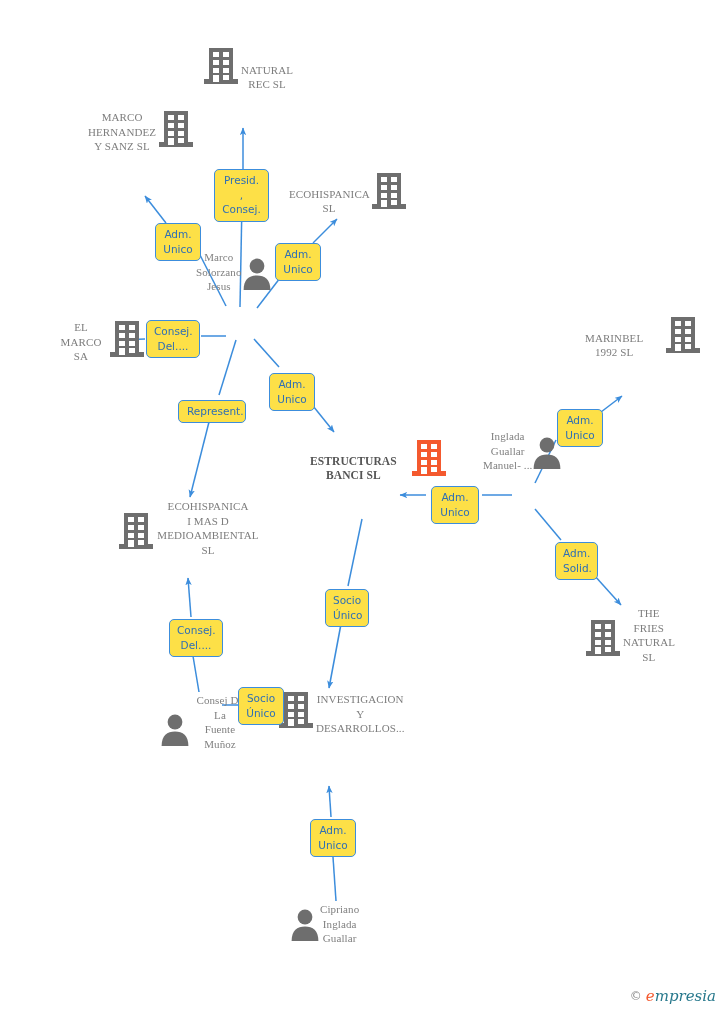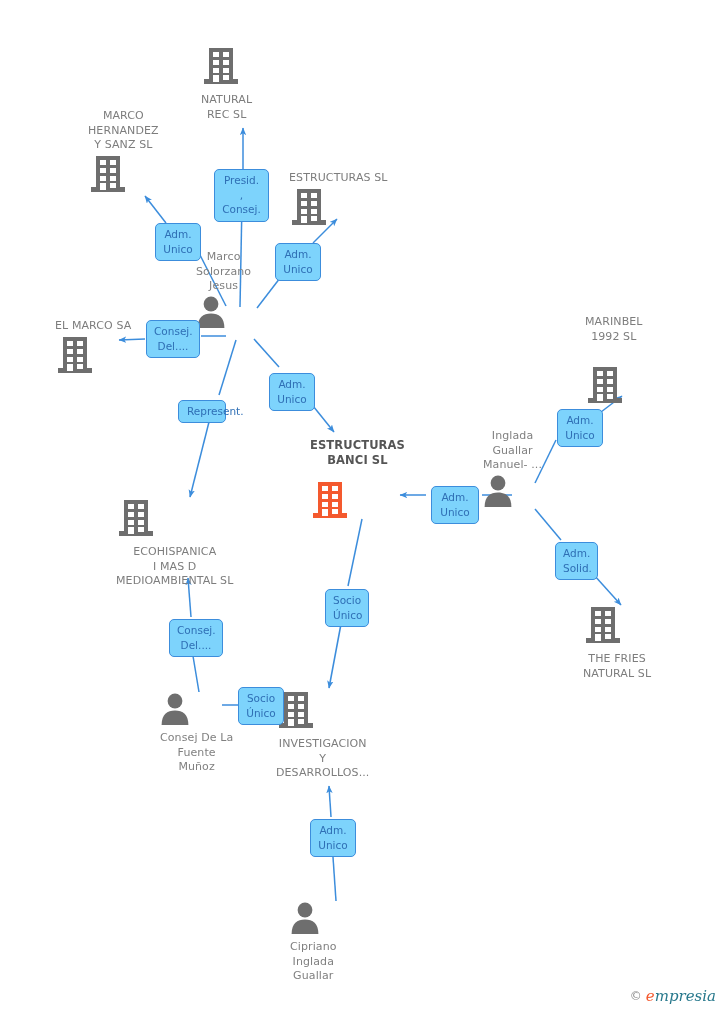--- a/index.html
+++ b/index.html
@@ -6,34 +6,34 @@
   body{
     width:728px;height:1015px;
     background:#ffffff;
     font-family:"DejaVu Sans", sans-serif;
     position:relative;
     overflow:hidden;
   }
   #canvas{position:absolute;inset:0;width:728px;height:1015px;}
   svg.edges{position:absolute;left:0;top:0;width:728px;height:1015px;pointer-events:none;}
 
-  .node{position:absolute;display:flex;flex-direction:column;align-items:flex-start;}
+  .node{position:absolute;display:flex;flex-direction:row;align-items:flex-end;font-family:Liberation Serif, serif;}
   .node .label{
     color:#808080;font-size:11px;line-height:14.6px;text-align:center;
     letter-spacing:0.1px;white-space:pre-line;
   }
   .node.company .label{color:#7d7d7d;}
   .node.central .label{color:#555555;font-weight:bold;font-size:11.5px;}
   .node .glyph{display:block;}
   .node.below .label{margin-top:1px;}
   .node.above .label{margin-bottom:1px;}
 
   .tag{
     position:absolute;
-    background:#7dd3fc;
+    background:#fde047;
     border:1.3px solid #3c8ddc;
     border-radius:5px;
     color:#2f6fb5;
     font-size:10.5px;
     line-height:14.5px;
     text-align:center;
     padding:3px 7px 4px 7px;
     white-space:pre-line;
     box-sizing:border-box;
     box-shadow:0 0 0 0 rgba(0,0,0,0);
@@ -138,21 +138,21 @@
         <rect x="22" y="14" width="6" height="5" fill="#ffffff"></rect>
         <rect x="12" y="22" width="6" height="5" fill="#ffffff"></rect>
         <rect x="22" y="22" width="6" height="5" fill="#ffffff"></rect>
         <rect x="12" y="29" width="6" height="7" fill="#ffffff"></rect>
         <rect x="22" y="29" width="6" height="5" fill="#ffffff"></rect>
       </svg>
     </span>
   </div>
 
   <div class="node company above" style="left:289px;top:171px;width:120px;">
-    <span class="label">ESTRUCTURAS SL</span>
+    <span class="label">ECOHISPANICA SL</span>
     <span class="glyph">
       <svg width="40" height="42" viewBox="0 0 40 42" aria-hidden="true">
         <rect x="8" y="2" width="24" height="34" fill="#6e6e6e"></rect>
         <rect x="3" y="33" width="34" height="5" fill="#6e6e6e"></rect>
         <rect x="12" y="6" width="6" height="5" fill="#ffffff"></rect>
         <rect x="22" y="6" width="6" height="5" fill="#ffffff"></rect>
         <rect x="12" y="14" width="6" height="5" fill="#ffffff"></rect>
         <rect x="22" y="14" width="6" height="5" fill="#ffffff"></rect>
         <rect x="12" y="22" width="6" height="5" fill="#ffffff"></rect>
         <rect x="22" y="22" width="6" height="5" fill="#ffffff"></rect>
@@ -330,21 +330,21 @@
 
   <div class="tag" style="left:155px;top:223px;width:46px;">Adm.
 Unico</div>
 
   <div class="tag" style="left:275px;top:243px;width:46px;">Adm.
 Unico</div>
 
   <div class="tag" style="left:146px;top:320px;width:54px;">Consej.
 Del....</div>
 
-  <div class="tag one-line" style="left:178px;top:400px;width:48px;">Represent.</div>
+  <div class="tag one-line" style="left:178px;top:400px;width:68px;">Represent.</div>
 
   <div class="tag" style="left:269px;top:373px;width:46px;">Adm.
 Unico</div>
 
   <div class="tag" style="left:557px;top:409px;width:46px;">Adm.
 Unico</div>
 
   <div class="tag" style="left:431px;top:486px;width:48px;">Adm.
 Unico</div>
 

